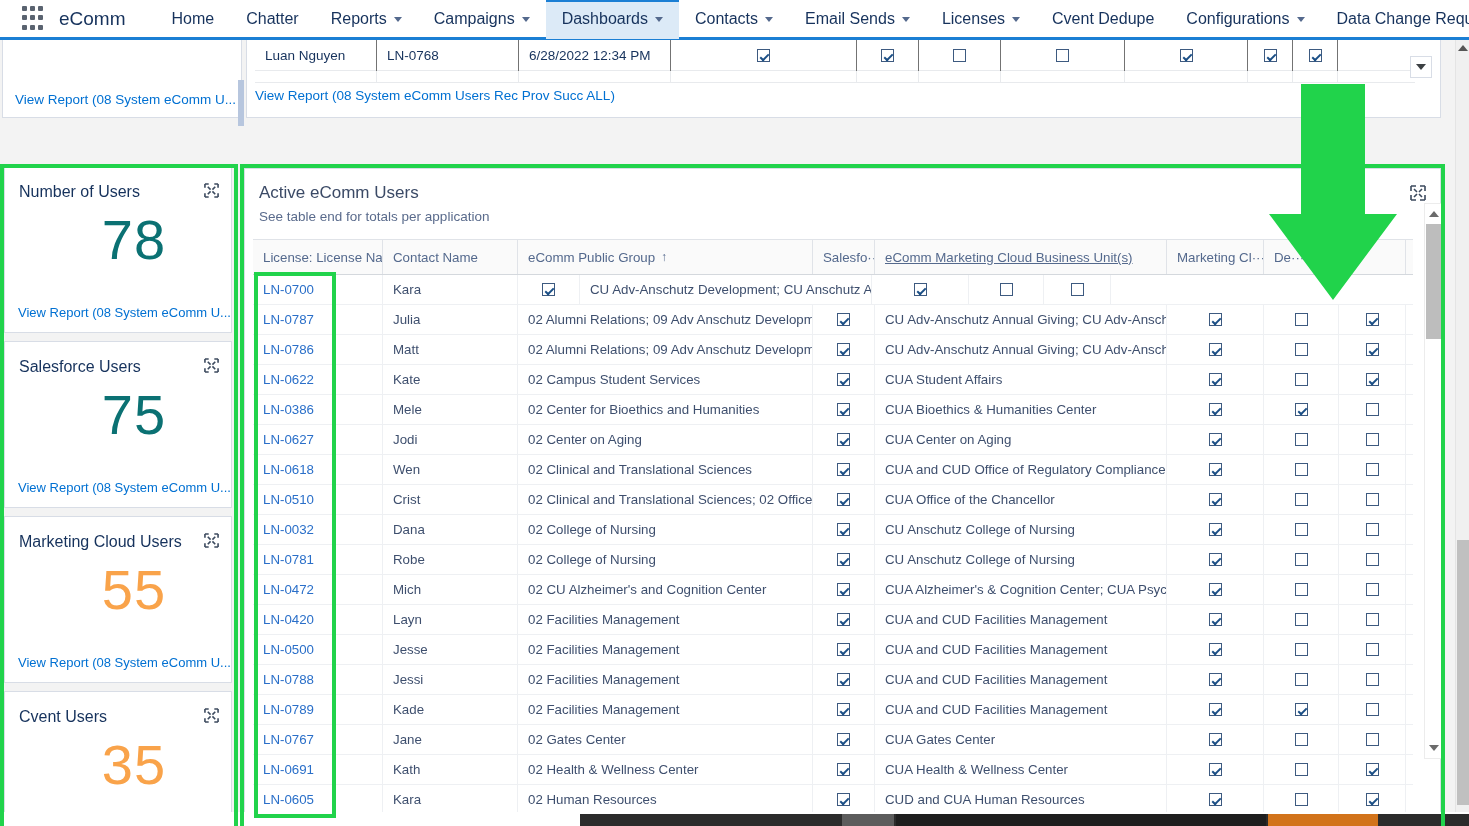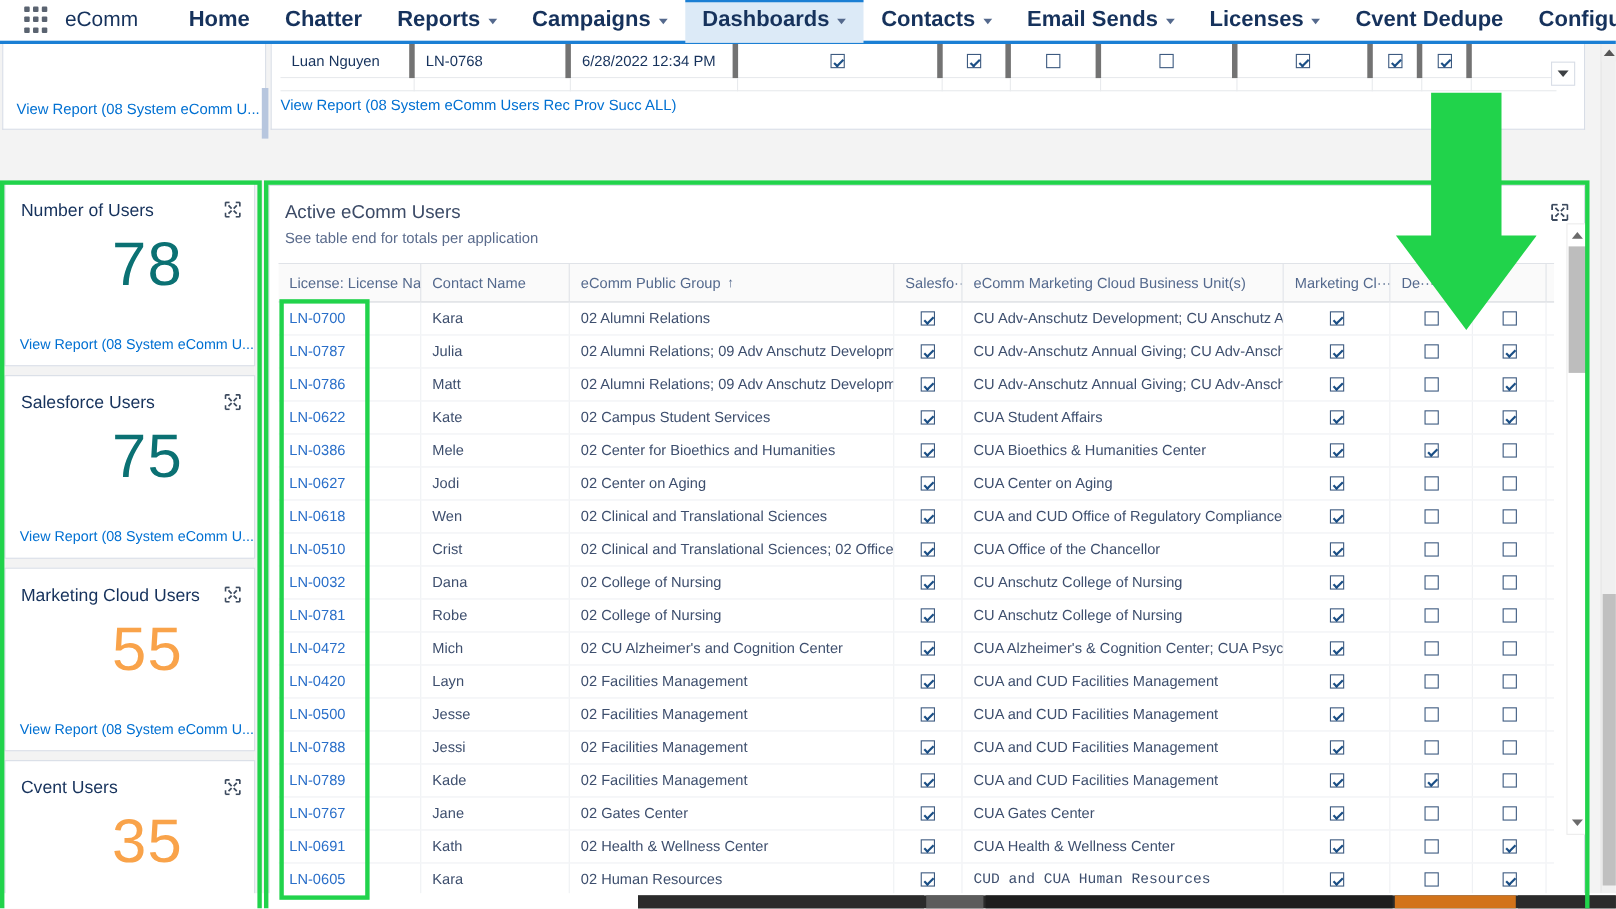--- a/index.html
+++ b/index.html
@@ -22,22 +22,22 @@
   .waffle {
     width:26px; height:26px; margin-left:22px; margin-right:16px;
     display:grid; grid-template-columns: repeat(3, 1fr); grid-template-rows: repeat(3,1fr);
     gap:3px; cursor:pointer;
   }
   .waffle i { display:block; width:5px; height:5px; background:#5a6370; border-radius:1px; }
   .app-name { font-size:19px; color:#16325c; margin-right:30px; white-space:nowrap; }
   .nav-items { display:flex; align-items:center; height:40px; }
   .nav-item {
     display:flex; align-items:center; gap:7px;
-    height:40px; padding:0 16px; font-size:20px; color:#16325c;
-    white-space:nowrap; cursor:pointer; position:relative;font-weight:bold;
+    height:40px; padding:0 16px; font-size:16px; color:#16325c;
+    white-space:nowrap; cursor:pointer; position:relative;
   }
   .nav-item.active { background:#dceaf7; box-shadow: inset 0 3px 0 #1b7fd4; }
   .caret {
     width:0;height:0;border-left:4.5px solid transparent;border-right:4.5px solid transparent;
     border-top:5px solid #54698d; margin-top:2px;
   }
 
   
   .work { position:absolute; left:0; top:40px; width:1455px; height:786px; background:#f3f3f3; overflow:hidden; }
 
@@ -68,21 +68,21 @@
     position:absolute; left:246px; top:0; width:1195px; height:78px;
     background:#fff; border:1px solid #d8dde6; border-top:none;
   }
   .vr-link { font-size:13.5px; color:#0070d2; cursor:pointer; white-space:nowrap; }
 
   
   .mini-table { position:absolute; left:8px; top:0px; width:1160px; }
   .mini-row { display:flex; height:31px; align-items:center; border-bottom:1px solid #e8eaed; }
   .mini-cell {
     height:31px; display:flex; align-items:center; padding:0 10px;
-    font-size:13.5px; color:#16325c; border-right:5px solid #737373; white-space:nowrap; overflow:hidden;
+    font-size:13.5px; color:#16325c; border-right:1px solid #737373; white-space:nowrap; overflow:hidden;
   }
   .mini-row2 { height:12px; border-bottom:1px solid #e8eaed; display:flex; }
   .mini-row2 div { border-right:1px solid #e8eaed; height:12px; }
   .mini-vr { position:absolute; left:8px; top:48px; }
   .dd-btn {
     position:absolute; right:8px; top:16px; width:22px; height:22px;
     border:1px solid #d8dde6; background:#fff; display:flex; align-items:center; justify-content:center; cursor:pointer;
   }
   .dd-tri { width:0;height:0;border-left:5px solid transparent;border-right:5px solid transparent;border-top:6px solid #3c4043; }
 
@@ -344,38 +344,37 @@
             <div class="th" style="width: 135px;">
               <span>Contact Name</span>
             </div>
             <div class="th" style="width: 295px;">
               <span>eComm Public Group</span>
               <span class="sort-arrow">↑</span>
             </div>
             <div class="th" style="width: 62px;">
               <span>Salesfo···</span>
             </div>
-            <div class="th" style="width: 292px;">
+            <div class="th" style="width: 292px; text-decoration: underline;">
               <span>eComm Marketing Cloud Business Unit(s)</span>
             </div>
             <div class="th" style="width: 97px;">
               <span>Marketing Cl···</span>
             </div>
             <div class="th" style="width: 75px;">
               <span>De···</span>
             </div>
             <div class="th" style="width: 67px;">
               <span>nt</span>
             </div>
           </div>
         <div class="tbody" id="tbody">
             <div class="tr">
               <div class="td link" style="width: 130px;">LN-0700</div>
               <div class="td " style="width: 135px;">Kara</div>
-              <div class="td " style="width: 295px;">02 Alumni Relations</div>
               <div class="td ctr" style="width: 62px;">
                 <span class="chk on"></span>
               </div>
               <div class="td " style="width: 292px;">CU Adv-Anschutz Development; CU Anschutz Alumni</div>
               <div class="td ctr" style="width: 97px;">
                 <span class="chk on"></span>
               </div>
               <div class="td ctr" style="width: 75px;">
                 <span class="chk"></span>
               </div>
@@ -671,21 +670,21 @@
                 <span class="chk on"></span>
               </div>
             </div>
             <div class="tr">
               <div class="td link" style="width: 130px;">LN-0605</div>
               <div class="td " style="width: 135px;">Kara</div>
               <div class="td " style="width: 295px;">02 Human Resources</div>
               <div class="td ctr" style="width: 62px;">
                 <span class="chk on"></span>
               </div>
-              <div class="td " style="width: 292px; font-family: Liberation Mono, monospace;">CUD and CUA Human Resources</div>
+              <div class="td " style="width: 292px;">CUD and CUA Human Resources</div>
               <div class="td ctr" style="width: 97px;">
                 <span class="chk on"></span>
               </div>
               <div class="td ctr" style="width: 75px;">
                 <span class="chk"></span>
               </div>
               <div class="td ctr" style="width: 67px;">
                 <span class="chk on"></span>
               </div>
             </div>

